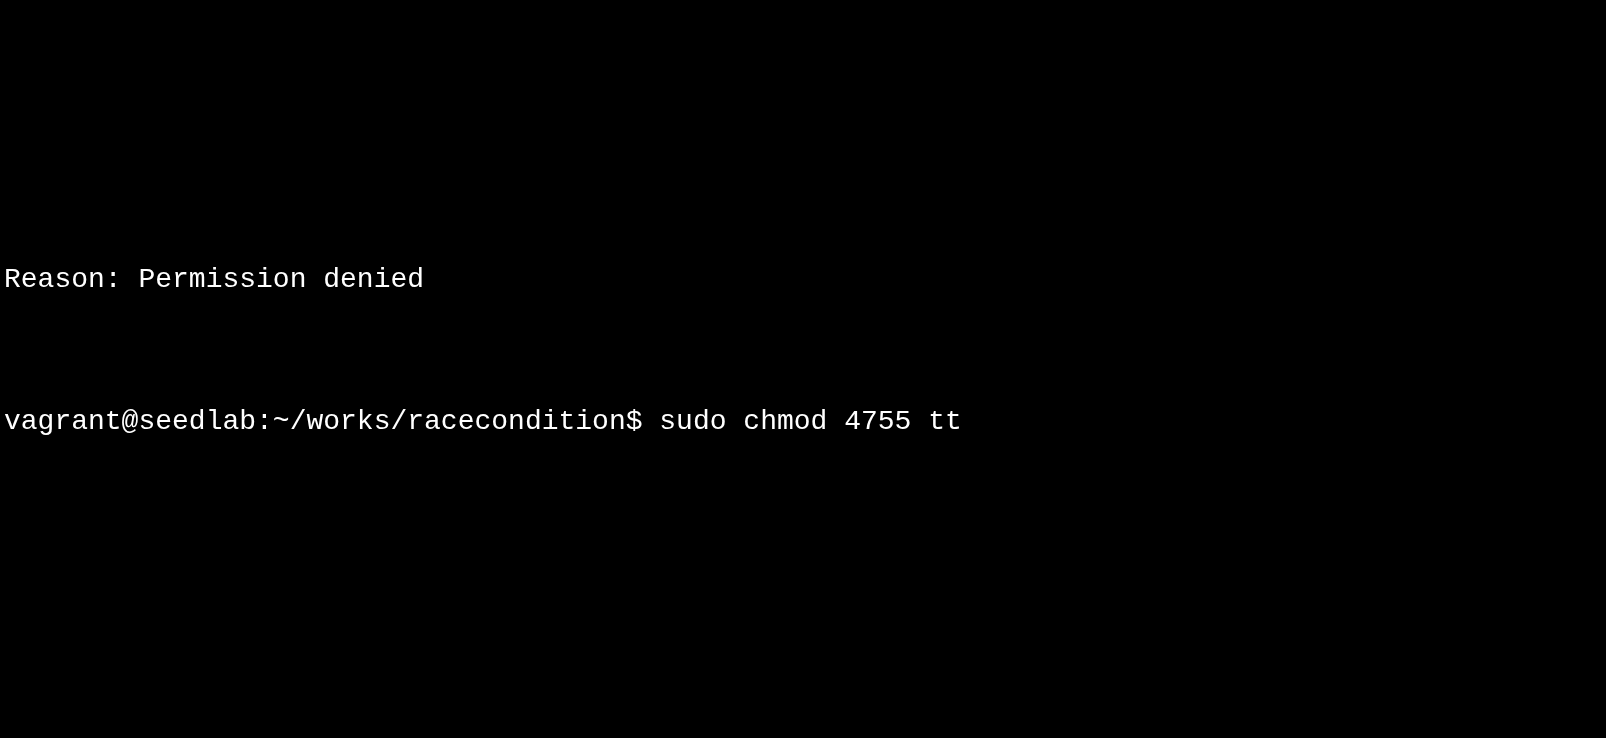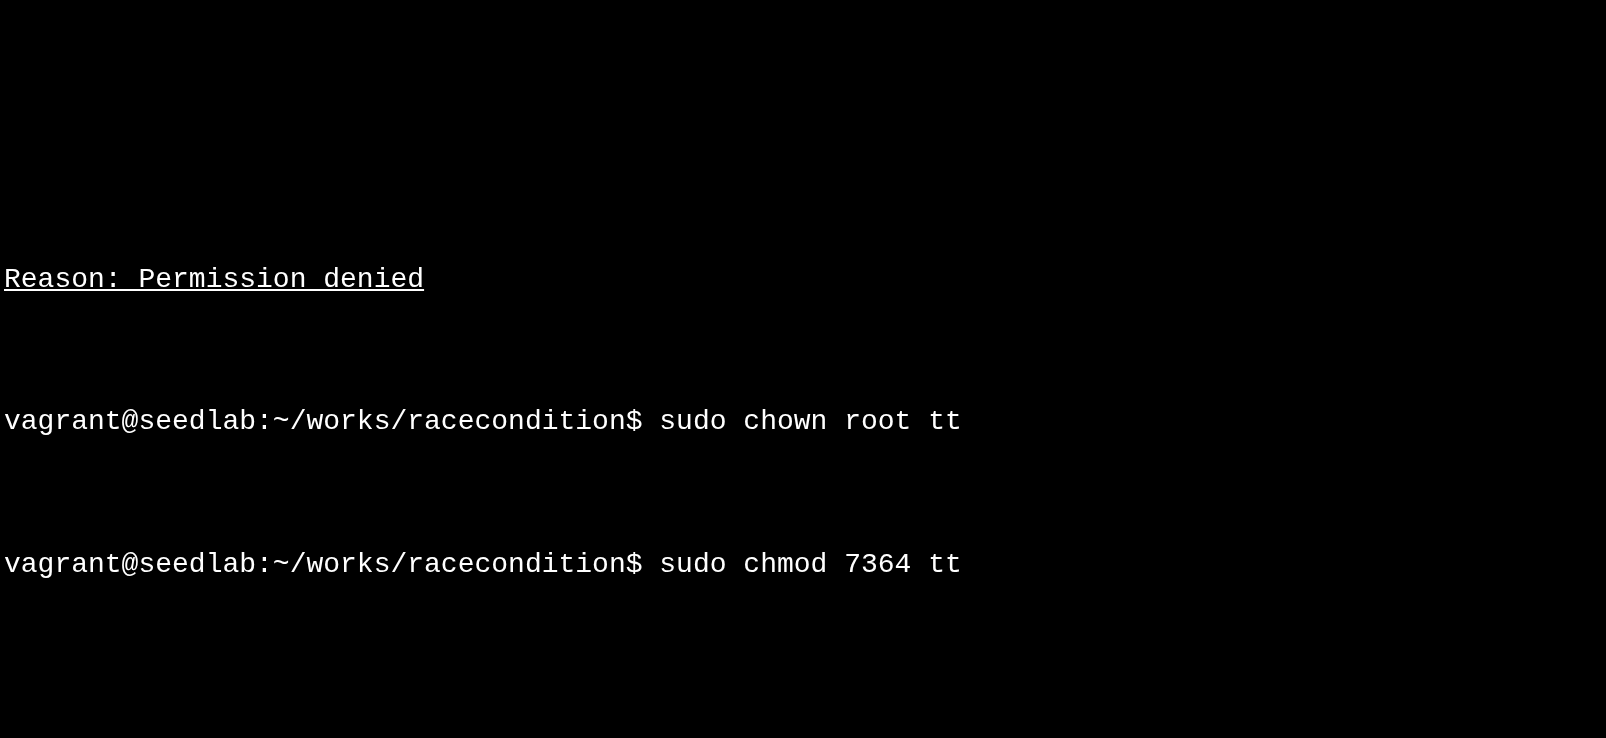--- a/index.html
+++ b/index.html
@@ -20,32 +20,30 @@
       white-space: pre;
     }
     .terminal {
       padding: 0 4px;
     }
     .line {
       display: block;
     }
     .partial-top {
       margin-top: -30px;
-      text-decoration: underline;
     }
   </style>
 </head>
 <body>
 
 
 
 <div class="terminal">
   <span class="line partial-top">Reason: Permission denied</span>
-  <span class="line"><span>vagrant@seedlab:~/works/racecondition$ </span><span>sudo chown root tt</span></span>
-  <span class="line"><span>vagrant@seedlab:~/works/racecondition$ </span><span>sudo chmod 7364 tt</span></span>
+  <span class="line"><span>vagrant@seedlab:~/works/racecondition$ </span><span>sudo chmod 4755 tt</span></span>
   
   
   
   
   
   
   
   
   
   

